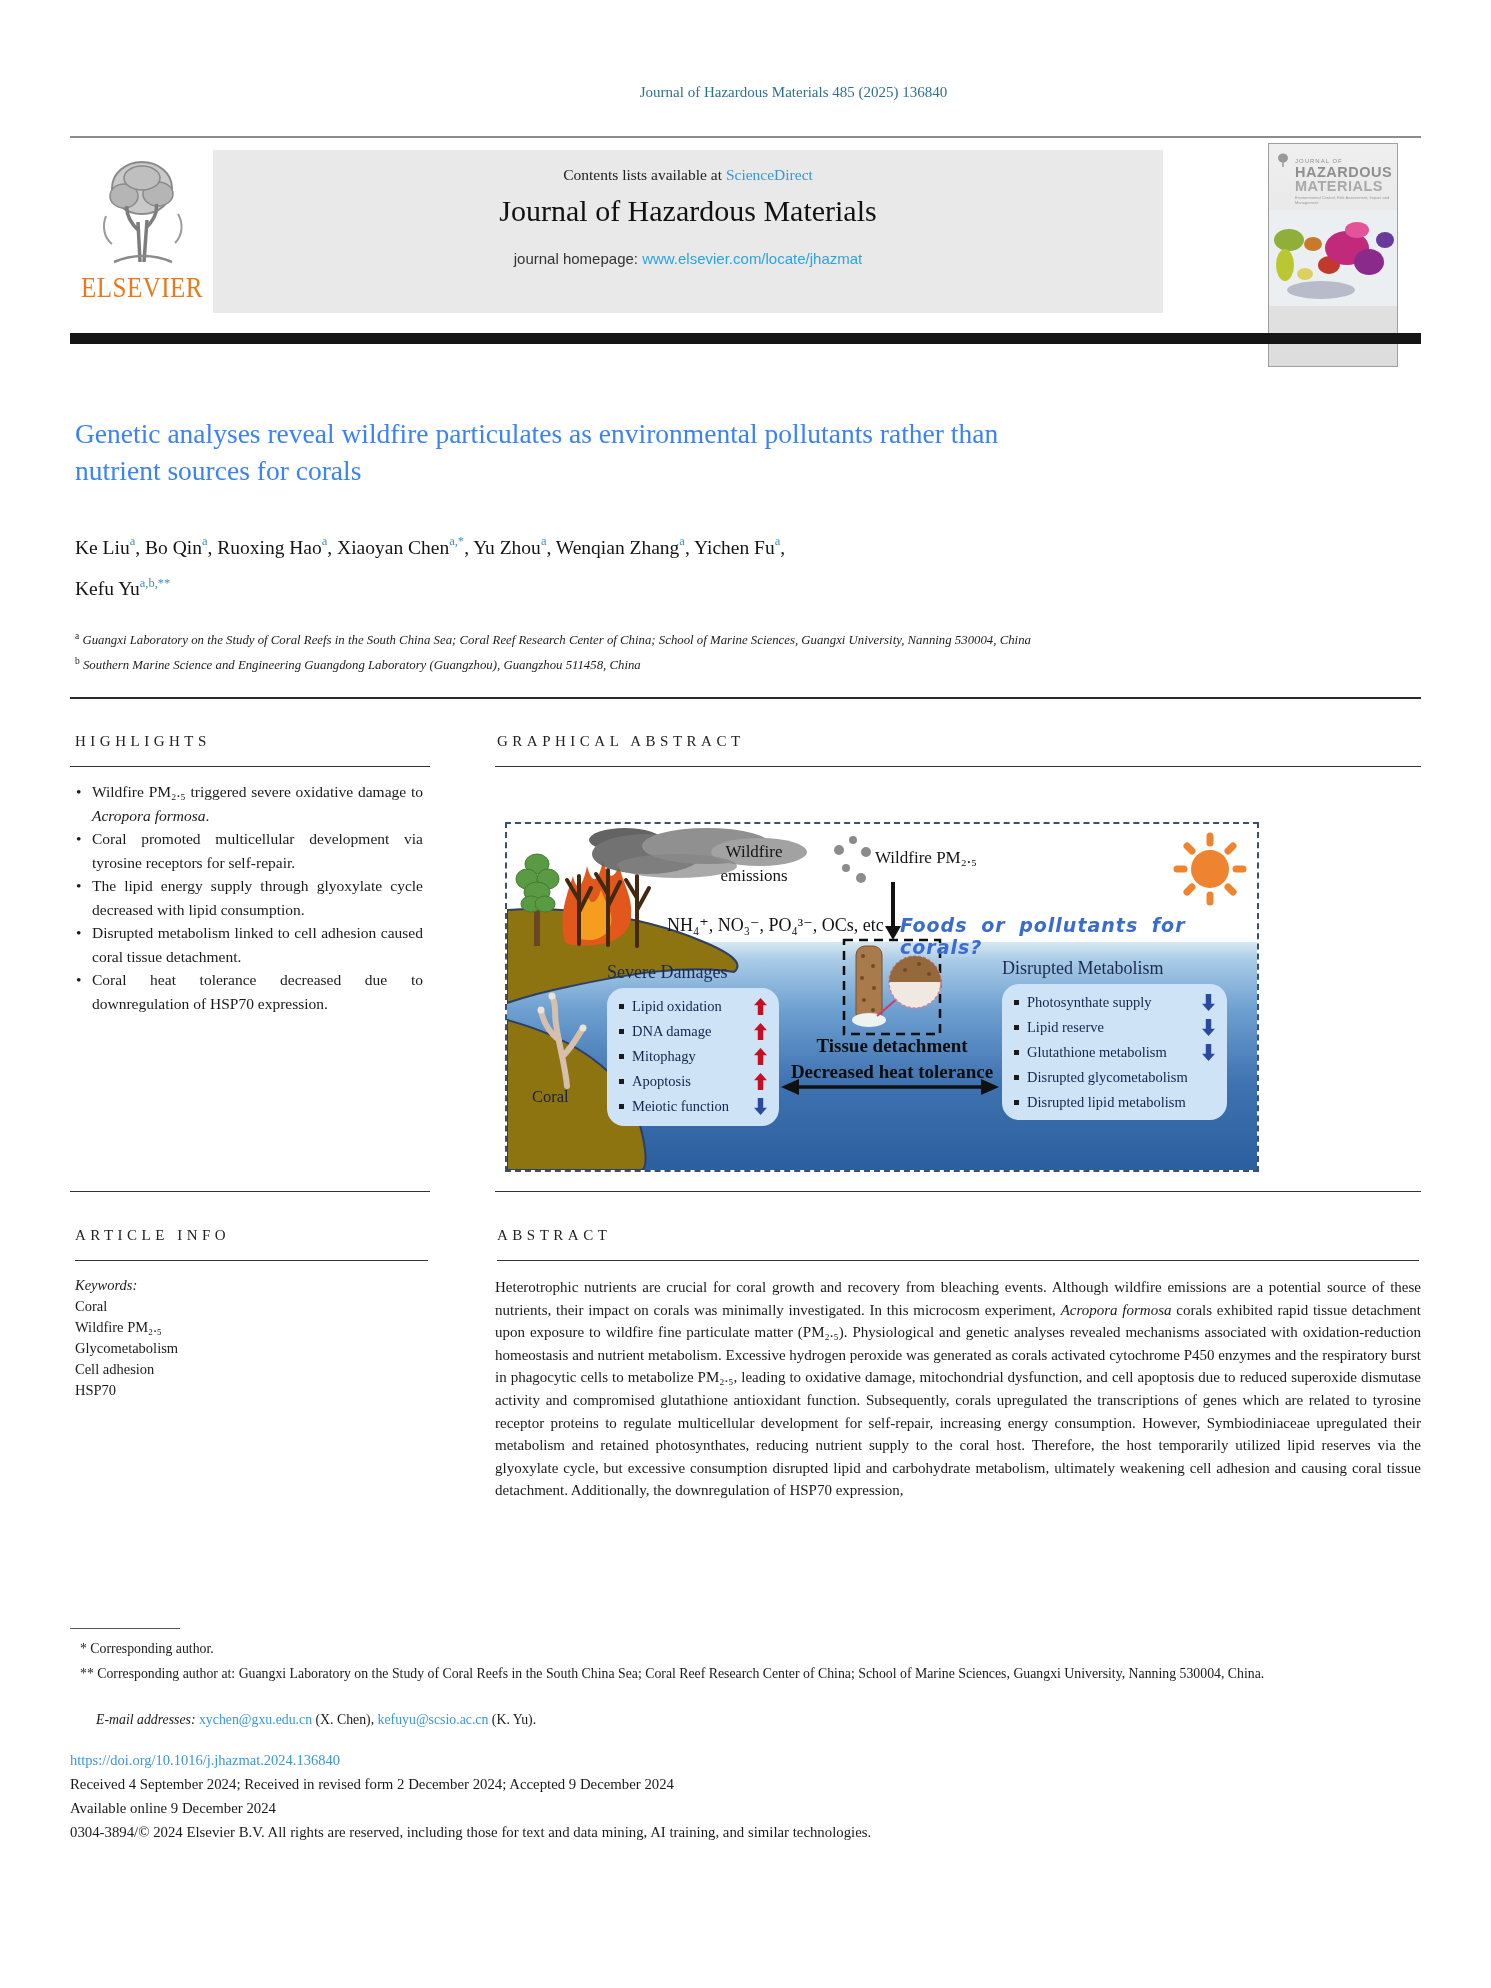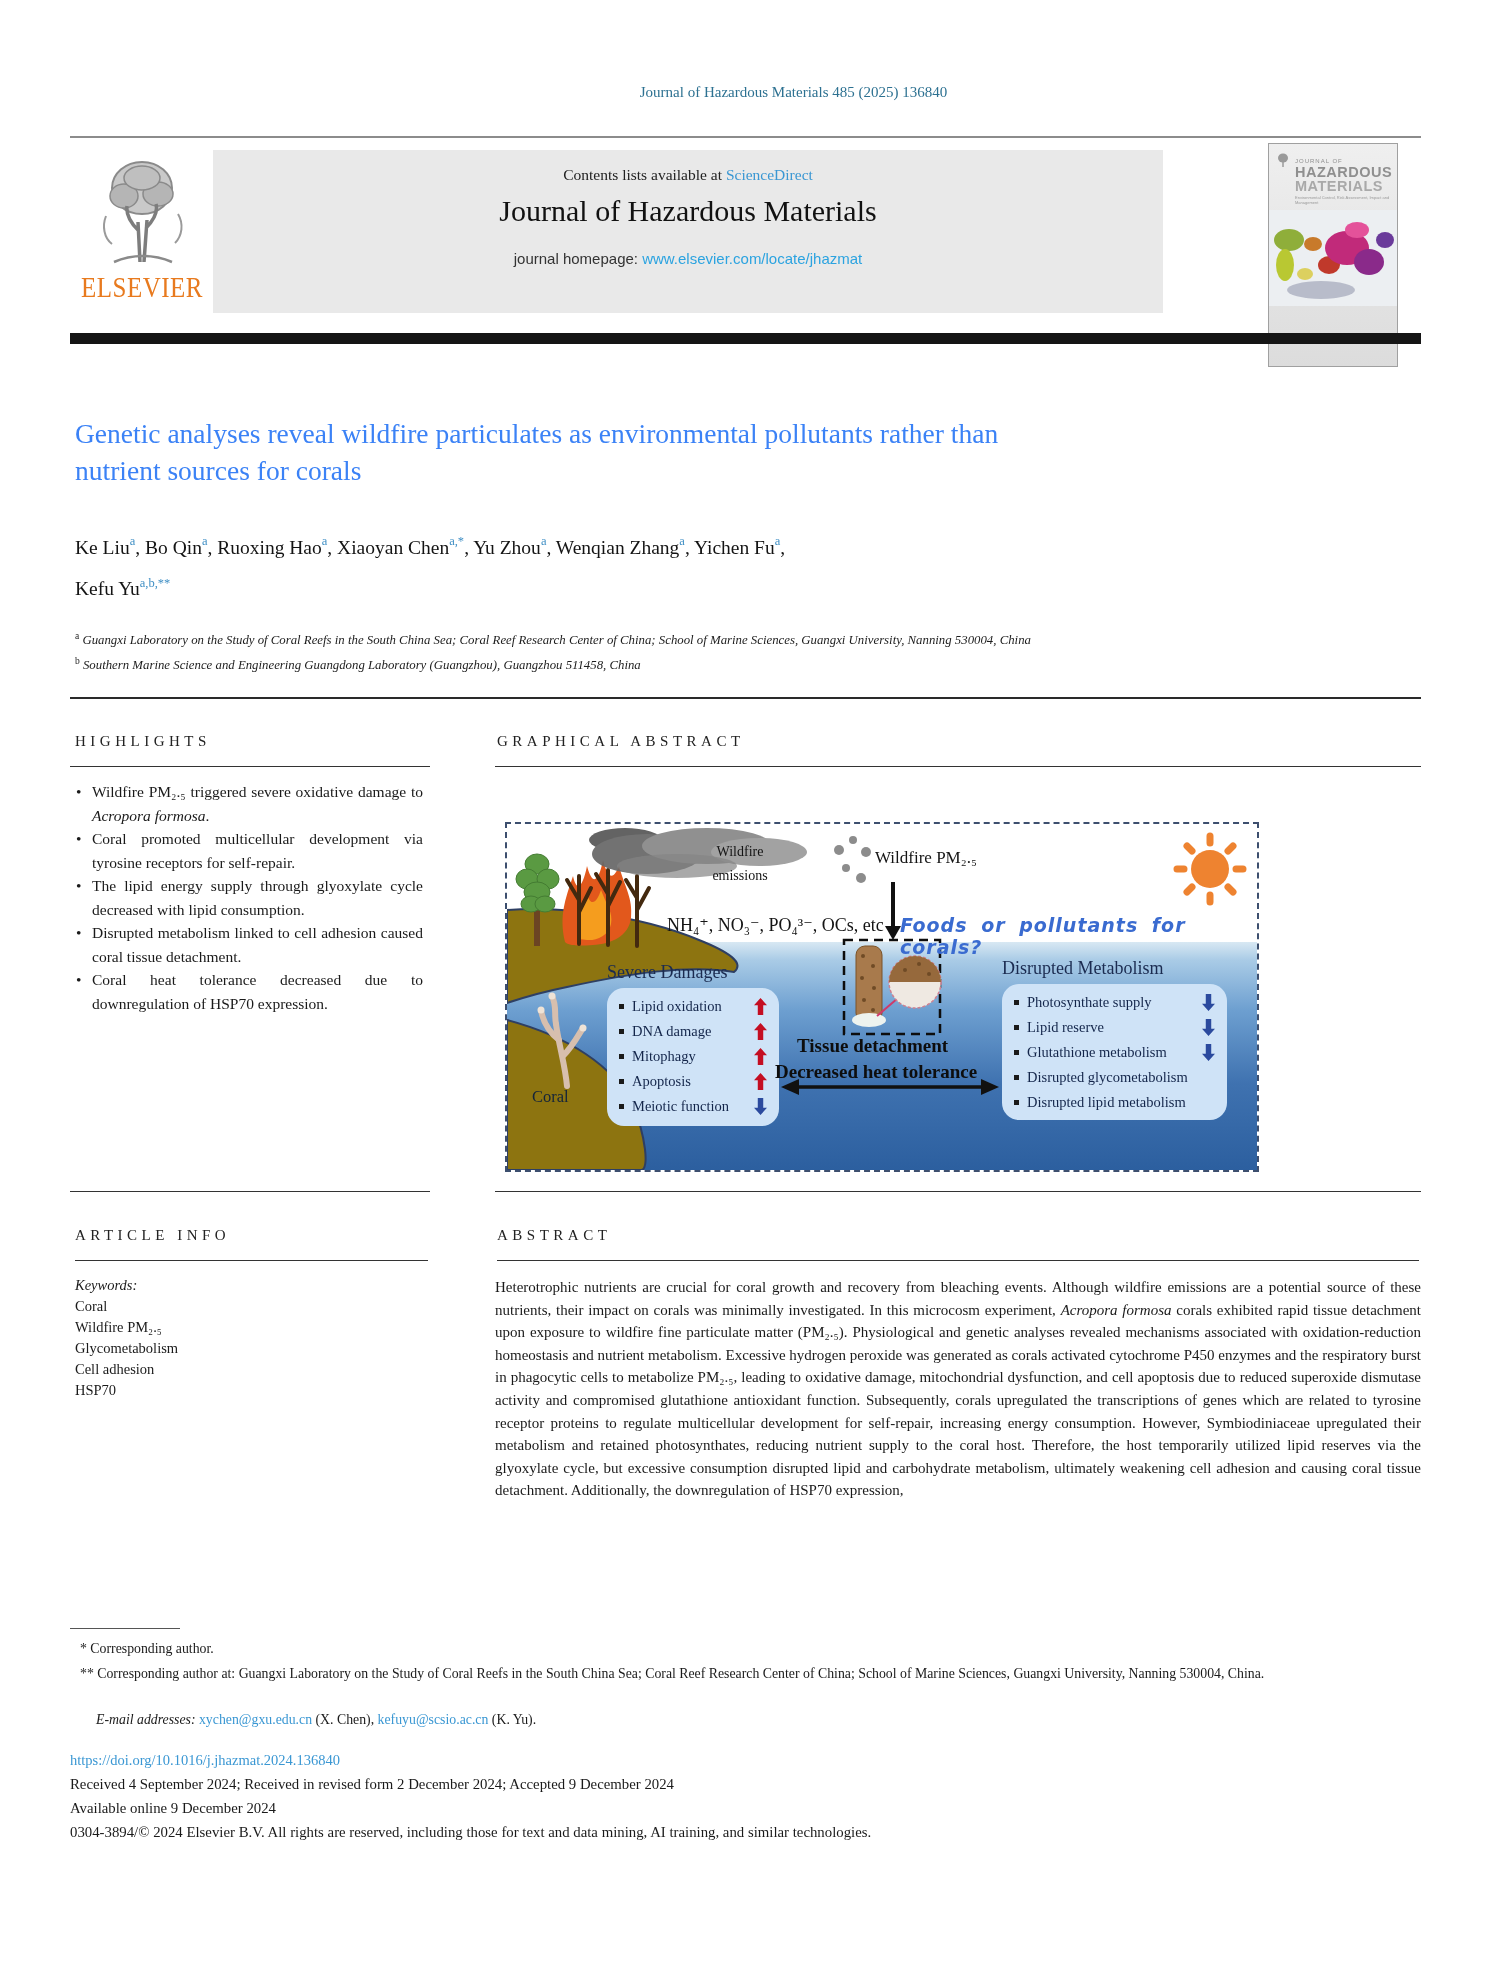--- a/index.html
+++ b/index.html
@@ -42,38 +42,38 @@
   .hl-list{left:75px;top:780px;width:348px;font-size:15.5px;line-height:23.5px;text-align:justify;hyphens:auto;}
   .hl-item{position:relative;padding-left:17px;}
   .hl-item::before{content:"\2022";position:absolute;left:1px;top:0;}
   .em{font-style:italic;}
   
   .ga{left:505px;top:822px;width:750px;height:346px;border:2px dashed #3d4f6e;box-sizing:content-box;background:#fff;}
   .ga .water{position:absolute;left:0;top:118px;width:750px;height:228px;
       background:linear-gradient(180deg,#d8e8f3 0%,#a9cbe6 8%,#6d9fd0 30%,#3f72b0 62%,#2c5f9f 100%);}
   .ga .scene{position:absolute;left:0;top:0;}
   .ga-text{position:absolute;color:#141414;}
-  .ga-emis{left:183px;top:16px;width:100px;text-align:center;font-size:14px;line-height:24px;}
+  .ga-emis{left:197px;top:16px;width:100px;text-align:center;font-size:17px;line-height:24px;}
   .ga-pmlabel{left:368px;top:24px;font-size:17px;}
   .ga-chem{left:160px;top:90px;font-size:18px;text-align:right;}
   .ga-q{left:393px;top:90px;font-size:19px;color:#3a6bd0;font-style:italic;font-weight:bold;
         font-family:"DejaVu Sans","Liberation Sans",sans-serif;letter-spacing:1px;word-spacing:6px;}
   .box-title{position:absolute;font-size:18px;color:#1b2b50;}
   .sd-title{left:100px;top:138px;width:172px;}
   .dm-title{left:495px;top:134px;width:225px;}
   .ga-box{position:absolute;background:#cfe3f7;border-radius:17px;padding:6px 0;box-sizing:border-box;}
   .sd-box{left:100px;top:164px;width:172px;height:138px;}
   .dm-box{left:495px;top:160px;width:225px;height:136px;}
   .ga-row{display:flex;align-items:center;height:25px;padding:0 12px;font-size:14.5px;color:#13254a;}
   .sq{width:5px;height:5px;background:#1a1a1a;margin-right:8px;flex:0 0 auto;}
   .trend{width:13px;height:17px;margin-left:auto;background:#c40e22;
          clip-path:polygon(50% 0,100% 42%,71% 42%,71% 100%,29% 100%,29% 42%,0 42%);}
   .trend[data-dir="down"]{transform:rotate(180deg);background:#2b4a9e;}
   .trend[data-dir="none"]{visibility:hidden;}
-  .ga-tissue{position:absolute;text-align:left;font-weight:bold;font-size:19px;color:#0d0d0d;}
+  .ga-tissue{position:absolute;text-align:center;font-weight:bold;font-size:19px;color:#0d0d0d;}
   .tis1{left:290px;top:211px;width:190px;}
   .tis2{left:268px;top:237px;width:234px;}
   .ga-coral-label{left:25px;top:263px;font-size:16.5px;color:#14243a;}
   
   .rule-ai-top{left:70px;top:1191px;width:360px;}
   .rule-ab-top{left:495px;top:1191px;width:926px;}
   .ai-head{left:75px;top:1227px;}
   .ab-head{left:497px;top:1227px;}
   .ai-rule{left:75px;top:1260px;width:353px;}
   .ab-rule{left:497px;top:1260px;width:922px;}

